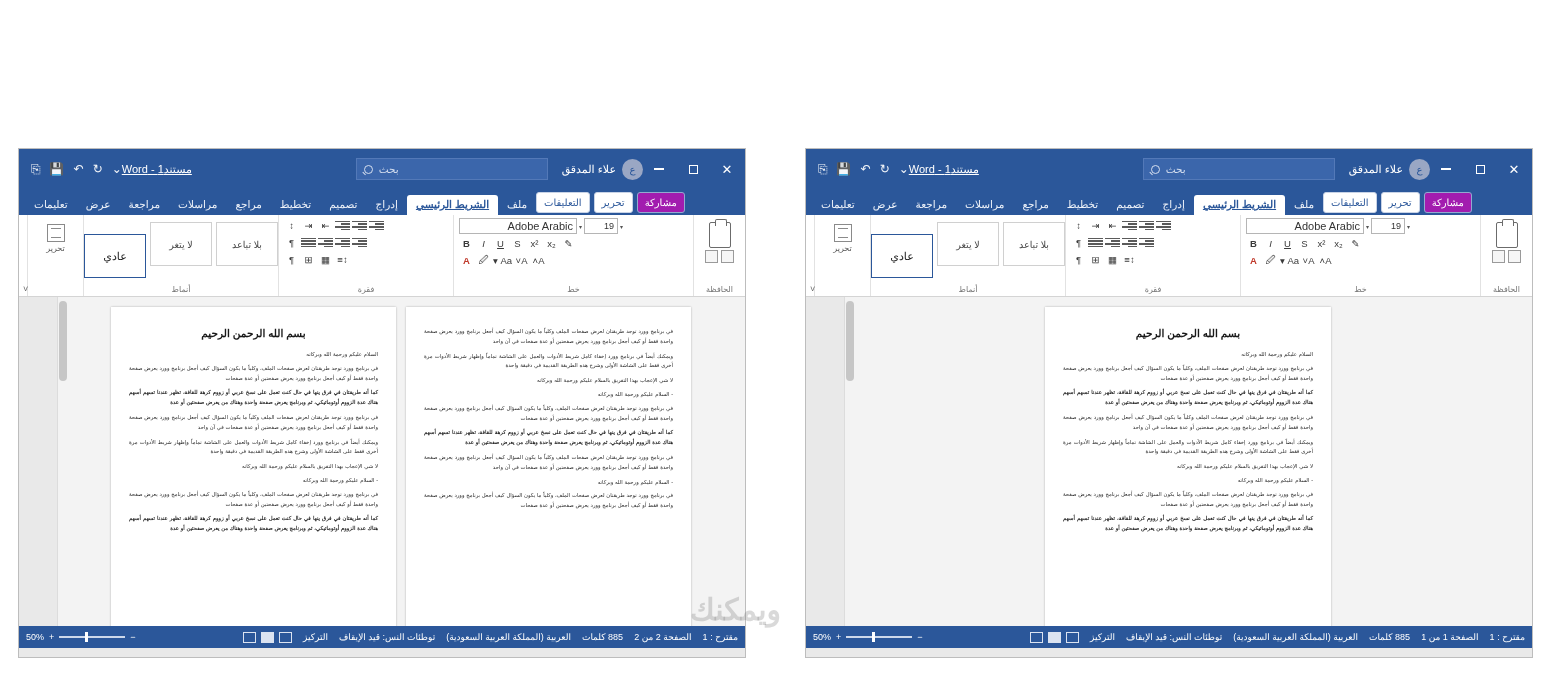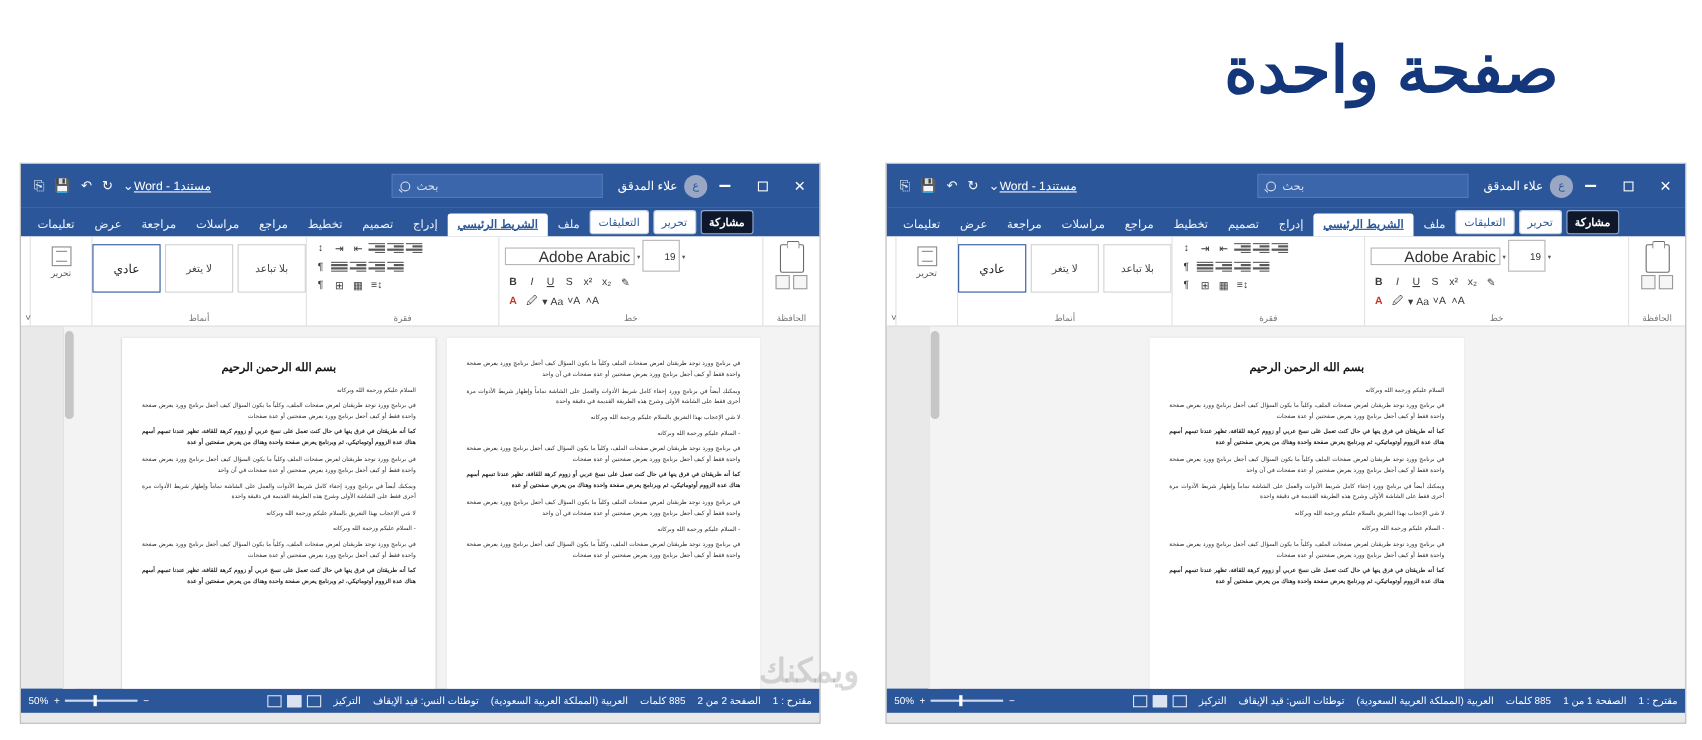--- a/index.html
+++ b/index.html
@@ -132,21 +132,21 @@
   .chip {
     background: #ffffff;
     color: #2b579a;
     font-size: 10px;
     border-radius: 3px;
     padding: 4px 7px;
     display: flex; align-items: center; gap: 4px;
     white-space: nowrap;
     border: 1px solid #c8d3e6;
   }
-  .chip.share { background: #0f172a; color: #fff; border: 1px solid #93a9d0; font-weight: bold; }
+  .chip.share { background: #a21caf; color: #fff; border: 1px solid #93a9d0; }
 
   
   .ribbon {
     height: 82px;
     background: #ffffff;
     border-bottom: 1px solid #d4d4d4;
     display: flex;
     flex-direction: row;
     direction: rtl;
     font-size: 9px;
@@ -176,25 +176,25 @@
   }
   .mini-row { display: flex; gap: 3px; justify-content: center; margin-top: 2px; }
   .mini-box { width: 13px; height: 13px; border: 1px solid #9a9a9a; background: #f6f6f6; }
 
   .g-font { width: 240px; }
   .fontline {
     display: flex; align-items: center; gap: 2px; margin-bottom: 2px; justify-content: flex-end;
   }
   .fontbox {
     width: 118px; height: 16px; border: 1px solid #b5b5b5; background: #fff;
-    font-size: 14px; color: #333; display: flex; align-items: center; justify-content: space-between;
+    font-size: 11px; color: #333; display: flex; align-items: center; justify-content: space-between;
     padding: 0 3px;
   }
   .sizebox {
-    width: 34px; height: 29px; border: 1px solid #b5b5b5; background: #fff;
+    width: 34px; height: 16px; border: 1px solid #b5b5b5; background: #fff;
     font-size: 9px; color: #333; display: flex; align-items: center; justify-content: space-between;
     padding: 4px 3px;
   }
   .ibtn {
     min-width: 15px; height: 15px; display: flex; align-items: center; justify-content: center;
     font-size: 9.5px; color: #3a3a3a;
   }
   .ibtn.bold { font-weight: bold; }
   .ibtn.ital { font-style: italic; }
   .ibtn.und { text-decoration: underline; }
@@ -210,21 +210,21 @@
   .plines-ic i.s { width: 62%; }
   .plines-ic.ar i.s { margin-right: 0; margin-left: auto; }
 
   .g-styles { width: 195px; }
   .stylerow { display: flex; gap: 4px; padding-top: 4px; }
   .stylecard {
     width: 62px; height: 44px; border: 1px solid #d0d0d0; background: #fff;
     display: flex; align-items: center; justify-content: center;
     font-size: 11px; color: #222;
   }
-  .stylecard.sel { border: 1.6px solid #2b579a; }
+  .stylecard.sel { border: 1.6px solid #2b579a; margin-top: 12px; }
   .stylecard.small { font-size: 9.5px; color: #444; }
 
   .g-edit { width: 56px; }
   .edit-ic {
     width: 18px; height: 18px; border: 1px solid #8a8a8a; margin: 6px auto 2px; background: #fff;
     position: relative;
   }
   .edit-ic::after {
     content: ""; position: absolute; inset: 3px; border-top: 1px solid #8a8a8a; border-bottom: 1px solid #8a8a8a;
   }
@@ -323,21 +323,20 @@
     letter-spacing: 1px;
     pointer-events: none;
     direction: rtl;
   }
 </style>
 </head>
 <body>
 
 <div class="page">
 
-  <div class="headline right">صفحة واحدة</div>
 
   <div class="winwrap right">
 
     <div class="titlebar">
       <div class="tb-winbtns">
         <span class="tb-btn">✕</span>
         <span class="tb-btn">
             <span class="sq"></span>
           </span>
         <span class="tb-btn">

